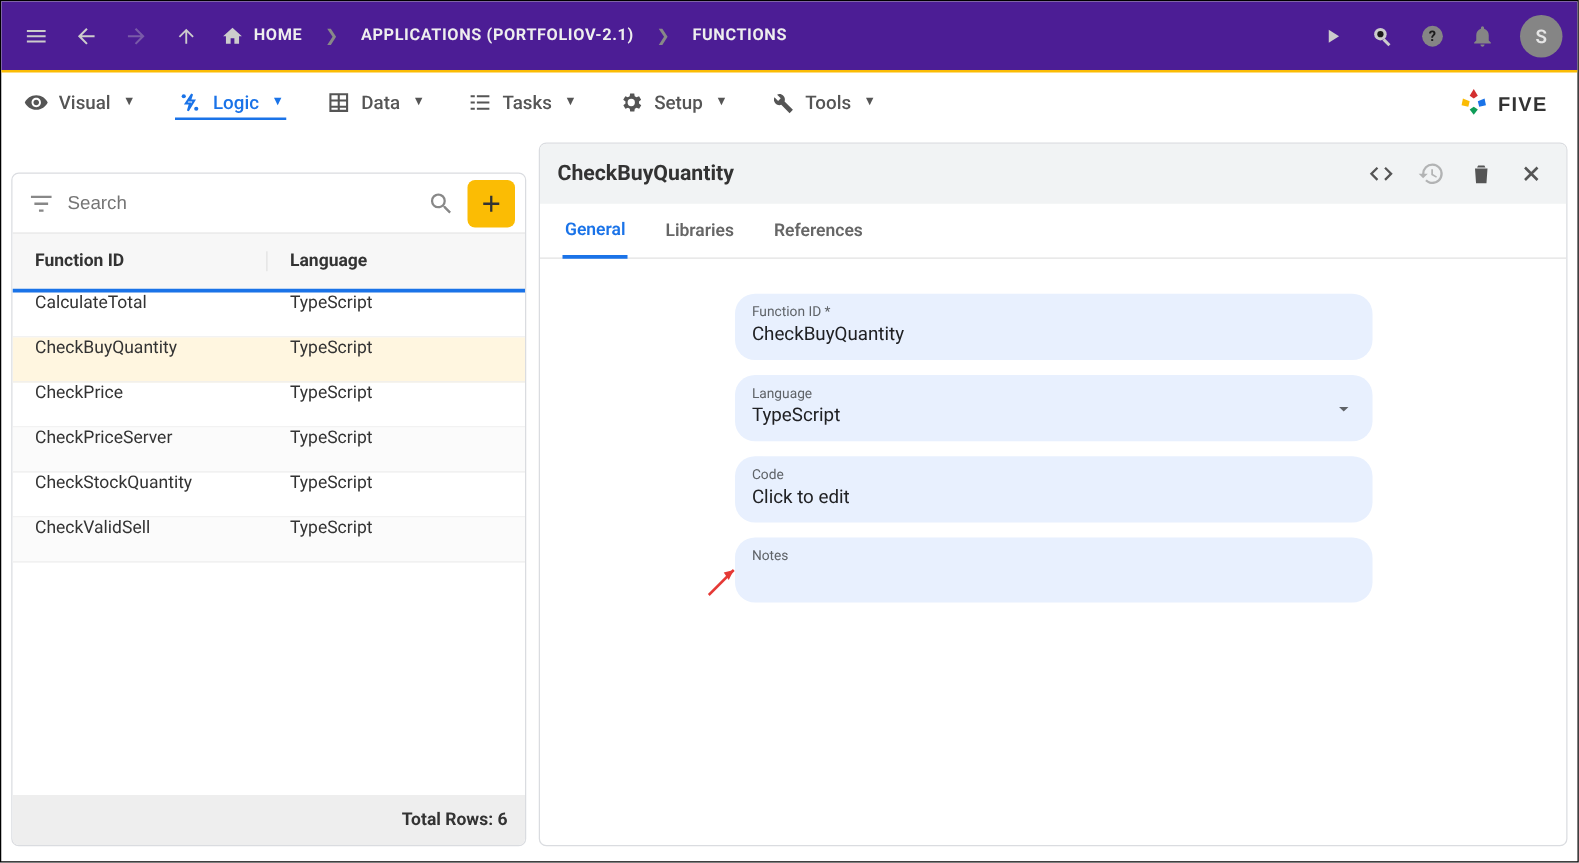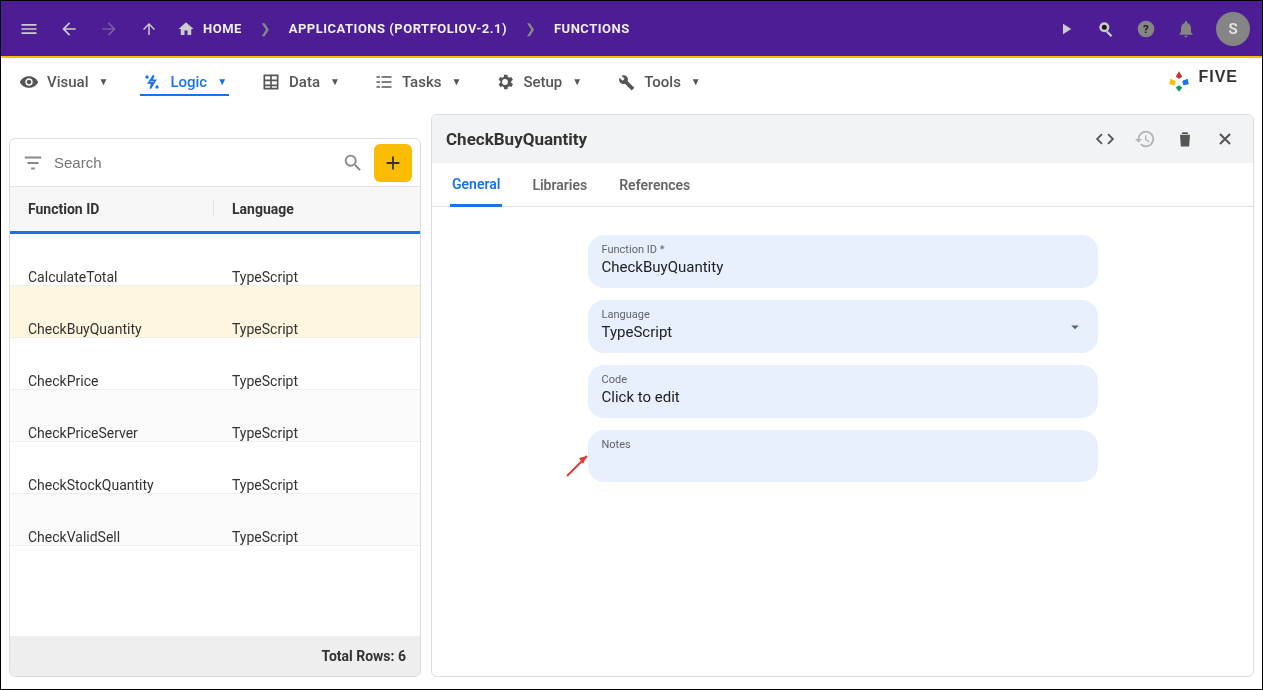--- a/index.html
+++ b/index.html
@@ -14,38 +14,38 @@
 .topbar .spacer { flex: 1; }
 .avatar-circle { width: 34px; height: 34px; border-radius: 50%; background: #858585; display: flex; align-items: center; justify-content: center; font-weight: 600; font-size: 15px; color: #E5E5E5; cursor: pointer; margin-left: 6px; }
 .accent-line { height: 2px; background: #fbbc04; width: 100%; }
 
 .menubar { height: 48px; display: flex; align-items: center; padding: 0 16px; gap: 30px; border-bottom: 1px solid transparent; position: relative; }
 .menu-item { display: flex; align-items: center; gap: 8px; font-size: 15px; font-weight: 500; color: #555; cursor: pointer; padding: 4px 2px; }
 .menu-item svg { fill: #555; }
 .menu-item.active { color: #1a73e8; border-bottom: 2px solid #1a73e8; padding-bottom: 2px; }
 .menu-item.active svg { fill: #1a73e8; }
 .menu-item .tri { font-size: 10px; margin-left: 2px; }
-.brand { position: absolute; right: 24px; top: 10px; display: flex; align-items: flex-start; gap: 6px; font-family: sans-serif; font-weight: 700; font-size: 16px; color: #333; letter-spacing: 1px; }
+.brand { position: absolute; right: 24px; top: 10px; display: flex; align-items: flex-end; gap: 6px; font-family: sans-serif; font-weight: 700; font-size: 16px; color: #333; letter-spacing: 1px; }
 .brand svg { width: 26px; height: 26px; }
 
 .workspace { display: flex; padding: 8px; gap: 10px; height: 579px; }
 
 .left-pane { width: 412px; display: flex; flex-direction: column; border: 1px solid #dadce0; border-radius: 6px; overflow: hidden; background: #fff; margin-top: 24px; }
 .search-row { height: 48px; display: flex; align-items: center; padding: 0 8px 0 12px; gap: 10px; border-bottom: 1px solid #e2e2e2; }
 .search-row input { flex: 1; border: none; outline: none; font-size: 15px; color: #333; background: transparent; }
 .filter-ic, .search-ic { width: 22px; height: 22px; fill: #888; cursor: pointer; }
 .add-btn { width: 38px; height: 38px; background: #fbbc04; border-radius: 6px; display: flex; align-items: center; justify-content: center; cursor: pointer; }
 .add-btn svg { fill: #333; }
 
 .thead { display: flex; height: 47px; align-items: center; background: #f7f7f7; border-bottom: 3px solid #1a73e8; font-size: 14px; font-weight: 700; color: #333; }
 .thead .th1 { width: 204px; padding-left: 18px; border-right: 1px solid #e2e2e2; }
 .thead .th2 { flex: 1; padding-left: 18px; }
 
 .tbody { flex: 1; overflow: auto; }
-.trow { display: flex; height: 52px; align-items: flex-end; border-bottom: 1px solid #eee; font-size: 14px; color: #333; cursor: pointer; }
+.trow { display: flex; height: 36px; align-items: flex-start; border-bottom: 1px solid #eee; font-size: 14px; color: #333; cursor: pointer; }
 .trow:nth-child(even) { background: #fbfbfb; }
 .trow.sel { background: #fff6e0; }
 .trow .td1 { width: 204px; padding-left: 18px; }
 .trow .td2 { flex: 1; padding-left: 18px; }
 
 .tfoot { height: 40px; background: #eee; display: flex; align-items: center; justify-content: flex-end; padding-right: 14px; font-size: 14px; font-weight: 700; color: #333; }
 
 .right-pane { flex: 1; border: 1px solid #dadce0; border-radius: 6px; background: #fff; display: flex; flex-direction: column; overflow: hidden; }
 .rp-head { height: 48px; background: #f1f3f4; display: flex; align-items: center; padding: 0 14px; gap: 12px; }
 .rp-title { font-size: 17px; font-weight: 700; color: #333; flex: 1; }

